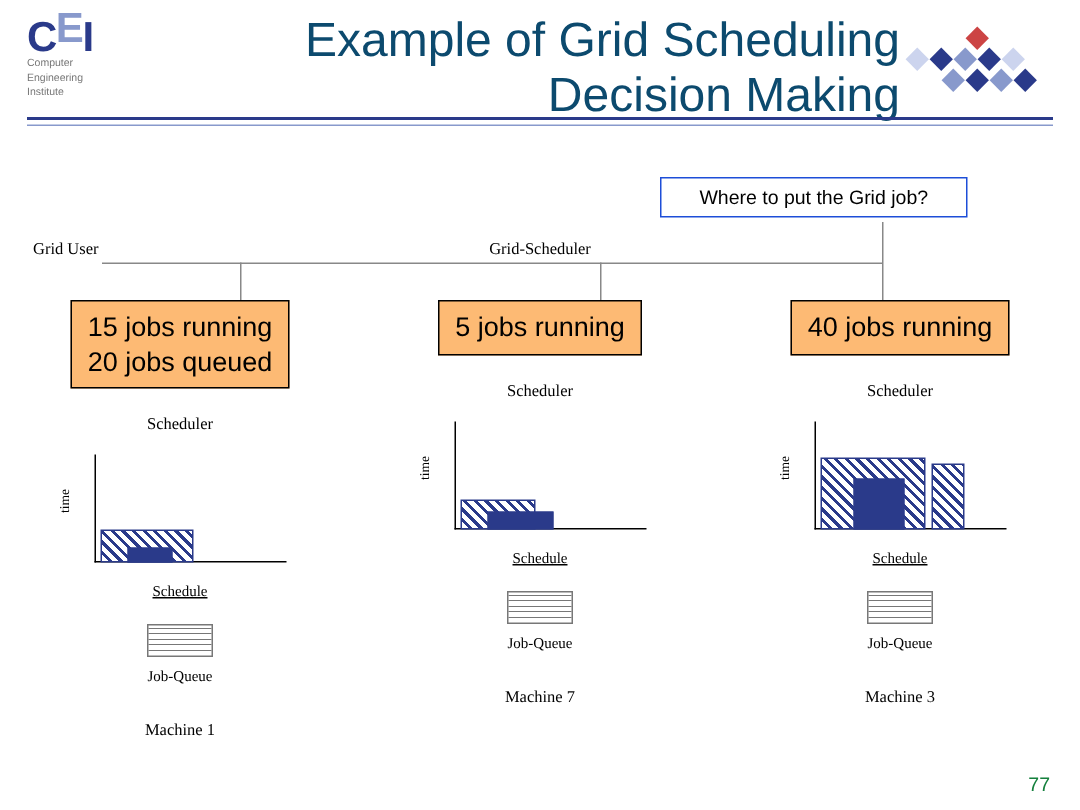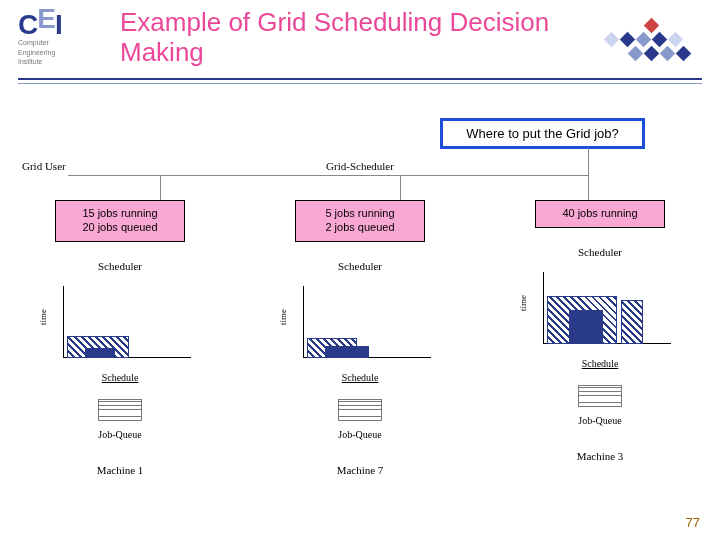--- a/index.html
+++ b/index.html
@@ -23,24 +23,24 @@
     width: 72px;
   }
   .logo-cei { font-size: 28px; font-weight: 700; letter-spacing: -1px; line-height: 0.9; }
   .logo-c { color: #2a3a8a; }
   .logo-e { color: #8899cc; position: relative; top: -6px; }
   .logo-i { color: #2a3a8a; }
   .logo-sub { font-size: 7px; color: #777; line-height: 1.05; margin-top: 2px; }
   .title {
     position: absolute;
     left: 120px; right: 120px; top: 8px;
-    text-align: left;
-    font-size: 26px;
+    text-align: right;
+    font-size: 32px;
     line-height: 1.15;
-    color: #ec4899;
+    color: #0c4a6e;
   }
   .diamonds {
     position: absolute;
     right: 14px; top: 14px;
     width: 130px; height: 52px;
   }
   .diamonds svg { width: 100%; height: 100%; }
   .rule {
     position: absolute;
     left: 18px; right: 18px; top: 78px;
@@ -50,21 +50,21 @@
     position: absolute;
     left: 18px; right: 18px; top: 83px;
     border-top: 1px solid #8899cc;
   }
 
   .question {
     position: absolute;
     left: 440px; top: 118px;
     width: 205px;
     padding: 5px 8px;
-    border: 3px solid #1d4ed8;
+    border: 1px solid #1d4ed8;
     background: #fff;
     font-size: 13px;
     text-align: center;
   }
 
   .grid-user {
     position: absolute;
     left: 22px; top: 160px;
     font-size: 11px;
     font-family: Georgia, 'Times New Roman', serif;
@@ -93,22 +93,22 @@
   .col {
     flex: 1 1 0;
     position: relative;
     display: flex;
     flex-direction: column;
     align-items: center;
     gap: 6px;
   }
   .status-box {
     border: 1px solid #000;
-    background: #f9a8d4;
-    font-size: 11px;
+    background: #fdba74;
+    font-size: 18px;
     padding: 6px 10px;
     text-align: center;
     line-height: 1.25;
     min-width: 130px;
   }
   .sched-label {
     font-size: 11px;
     margin-top: 12px;
     font-family: Georgia, 'Times New Roman', serif;
   }
@@ -170,21 +170,21 @@
   .machine-lbl {
     font-size: 11px;
     margin-top: 18px;
     font-family: Georgia, 'Times New Roman', serif;
   }
 
   .slidenum {
     position: absolute;
     right: 20px; bottom: 10px;
     font-size: 13px;
-    color: #a16207;
+    color: #15803d;
     text-align: right;
   }
 </style>
 </head>
 <body>
 
 <div class="header">
   <div class="logo">
     <div class="logo-cei">
       <span class="logo-c">C</span><span class="logo-e">E</span><span class="logo-i">I</span>
@@ -241,21 +241,20 @@
     </div>
     <div class="schedule-lbl">Schedule</div>
     <div class="queue"></div>
     <div class="queue-lbl">Job-Queue</div>
     <div class="machine-lbl">Machine 1</div>
   </div>
 
   <div class="col">
     <div class="status-box">
       <div>5 jobs running</div>
-      <div>2 jobs queued</div>
     </div>
     <div class="sched-label">Scheduler</div>
     <div class="chart">
       <div class="time-lbl">time</div>
       <div class="axis-y"></div>
       <div class="axis-x"></div>
       <div class="bar hatch" style="left:22px; width:50px; height:20px;"></div>
       <div class="bar solid" style="left:40px; width:44px; height:12px;"></div>
     </div>
     <div class="schedule-lbl">Schedule</div>

